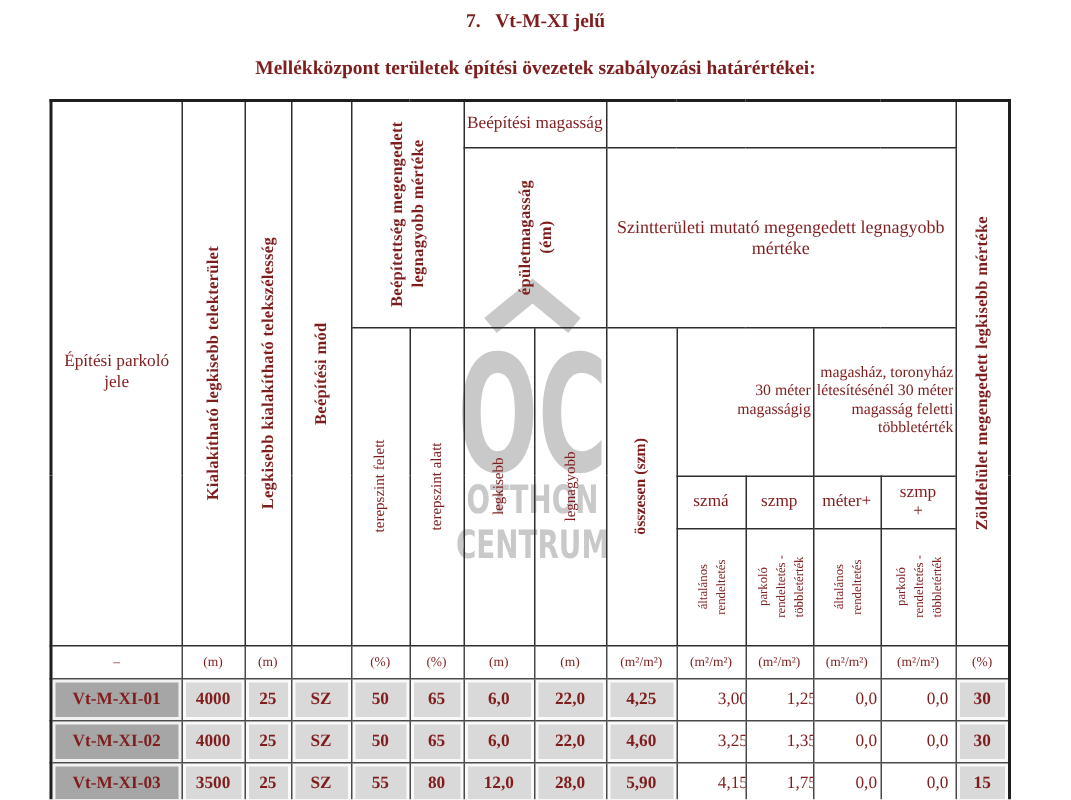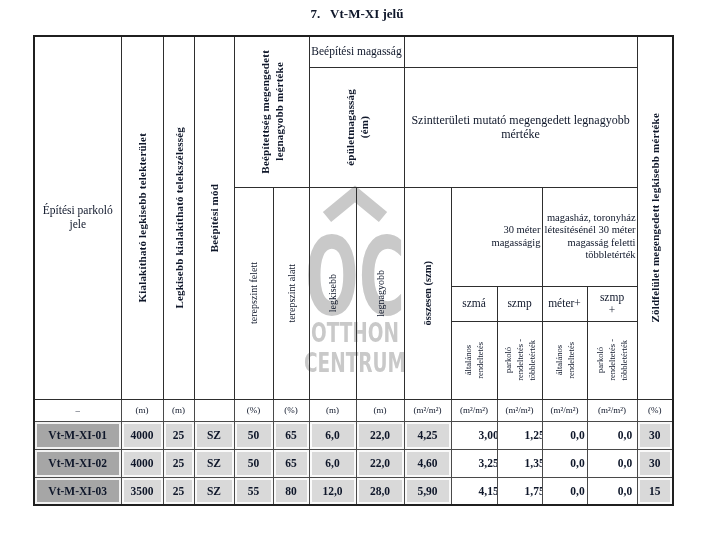--- a/index.html
+++ b/index.html
@@ -1,48 +1,49 @@
 <!DOCTYPE html>
 <html><head>
 <meta charset="utf-8">
 <style>
   html,body{margin:0;padding:0;background:#ffffff;}
   .page{position:relative;width:714px;height:533px;background:#fff;overflow:hidden;
-        font-family:"Liberation Serif","DejaVu Serif",serif;color:#0f172a;}
+        font-family:"Liberation Serif","DejaVu Serif",serif;color:#7f1d1d;}
   .t1{margin-top:6px;text-align:center;font-weight:bold;font-size:13px;}
   .t2{margin-top:15px;text-align:center;font-weight:bold;font-size:13px;}
   .wm{position:absolute;left:298px;top:184px;z-index:0;}
   table.zoning{position:relative;z-index:1;margin:13px 0 0 33px;border-collapse:collapse;
         table-layout:fixed;width:641px;background:transparent;}
   table.zoning{border:2px solid #1f1f1f;}
   td{border:1px solid #2e2e2e;text-align:center;vertical-align:middle;padding:1px;overflow:hidden;}
   .hb2{font-weight:normal;font-size:11.5px;line-height:1.2;}
   .hr{font-weight:normal;font-size:11.5px;line-height:1.2;}
   .hr2{font-weight:normal;font-size:10.5px;line-height:1.15;text-align:right;}
   .vt span{writing-mode:vertical-rl;transform:rotate(180deg);display:inline-block;
         vertical-align:middle;padding:0 1px;}
   .v-bold span{font-weight:bold;font-size:11px;letter-spacing:.2px;}
   .v-reg span{font-weight:normal;font-size:10px;}
   .v-sum span{font-weight:bold;font-size:10.5px;}
   .v-tiny span{font-weight:normal;font-size:8.5px;}
   .u{font-size:9px;font-weight:normal;background:#fff;}
   .lbl{background:#a6a6a6;font-weight:bold;font-size:11.5px;box-shadow:inset 0 0 0 2px #fbfbfb00;}
   .shaded{background:#d9d9d9;font-weight:bold;font-size:11.5px;}
-  .plain{background:#ffffff;font-weight:bold;font-size:11.5px;padding-left:27px;}
+  .plain{background:#ffffff;font-weight:normal;font-size:11.5px;padding-left:27px;}
   .datarow td{border:1px solid #4a4a4a;box-shadow:inset 0 0 0 2px rgba(255,255,255,.85);}
   .datarow td.plain{box-shadow:none;}
   .urow td{border:1px solid #4a4a4a;}
   .szmp2{line-height:1.05;}
 </style>
 </head>
 <body>
 
 <div class="page">
 
   <div class="t1">7.&nbsp;&nbsp;&nbsp;Vt-M-XI jelű</div>
+  <div class="t2">Mellékközpont területek építési övezetek szabályozási határértékei:</div>
 
   <div class="wm">
     <svg width="114" height="200" viewBox="0 0 114 200">
       <polyline points="29,33 57,10 85,33" fill="none" stroke="#c9c9c9" stroke-width="13"></polyline>
       <text x="57" y="130" text-anchor="middle" font-family="DejaVu Sans, sans-serif" font-weight="bold" font-size="108" fill="#c9c9c9" textLength="100" lengthAdjust="spacingAndGlyphs">OC</text>
       <text x="57" y="158" text-anchor="middle" font-family="DejaVu Sans, sans-serif" font-weight="bold" font-size="26" fill="#c9c9c9" textLength="88" lengthAdjust="spacingAndGlyphs">OTTHON</text>
       <text x="57" y="188" text-anchor="middle" font-family="DejaVu Sans, sans-serif" font-weight="bold" font-size="26" fill="#c9c9c9" textLength="102" lengthAdjust="spacingAndGlyphs">CENTRUM</text>
     </svg>
   </div>
 

